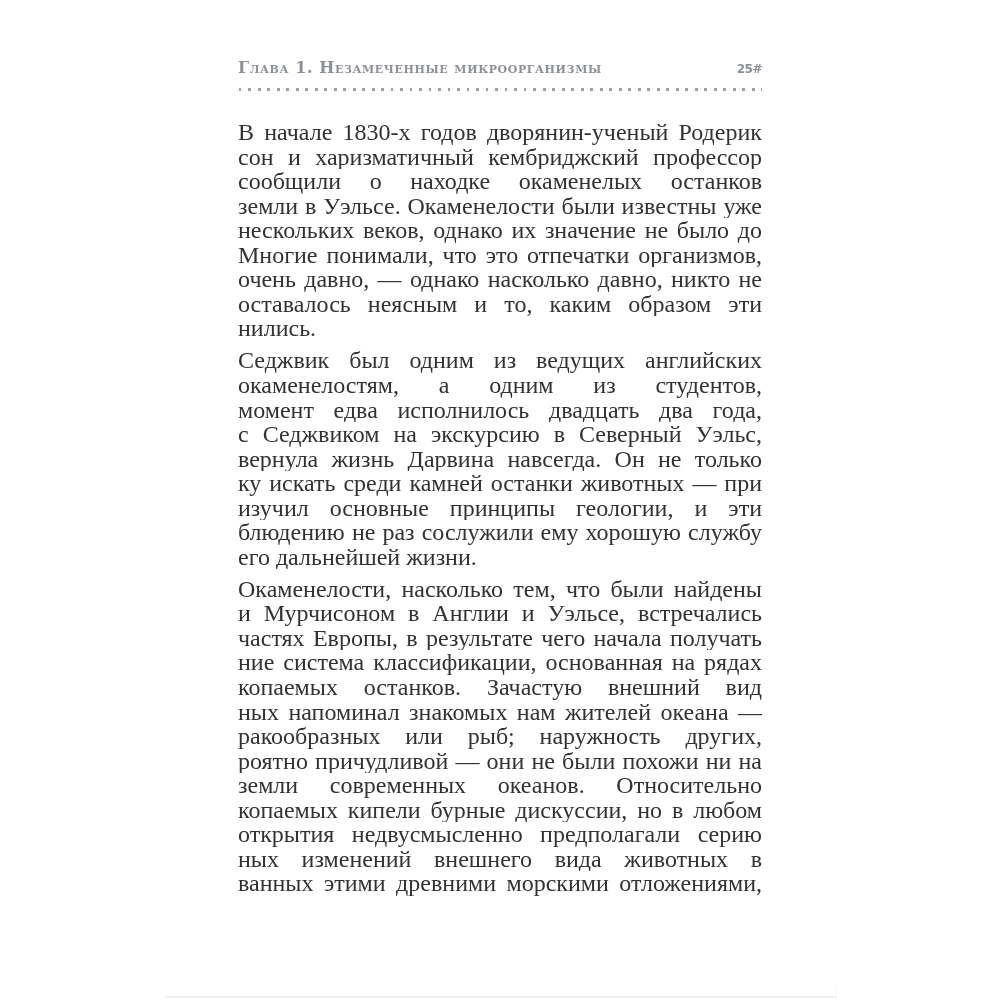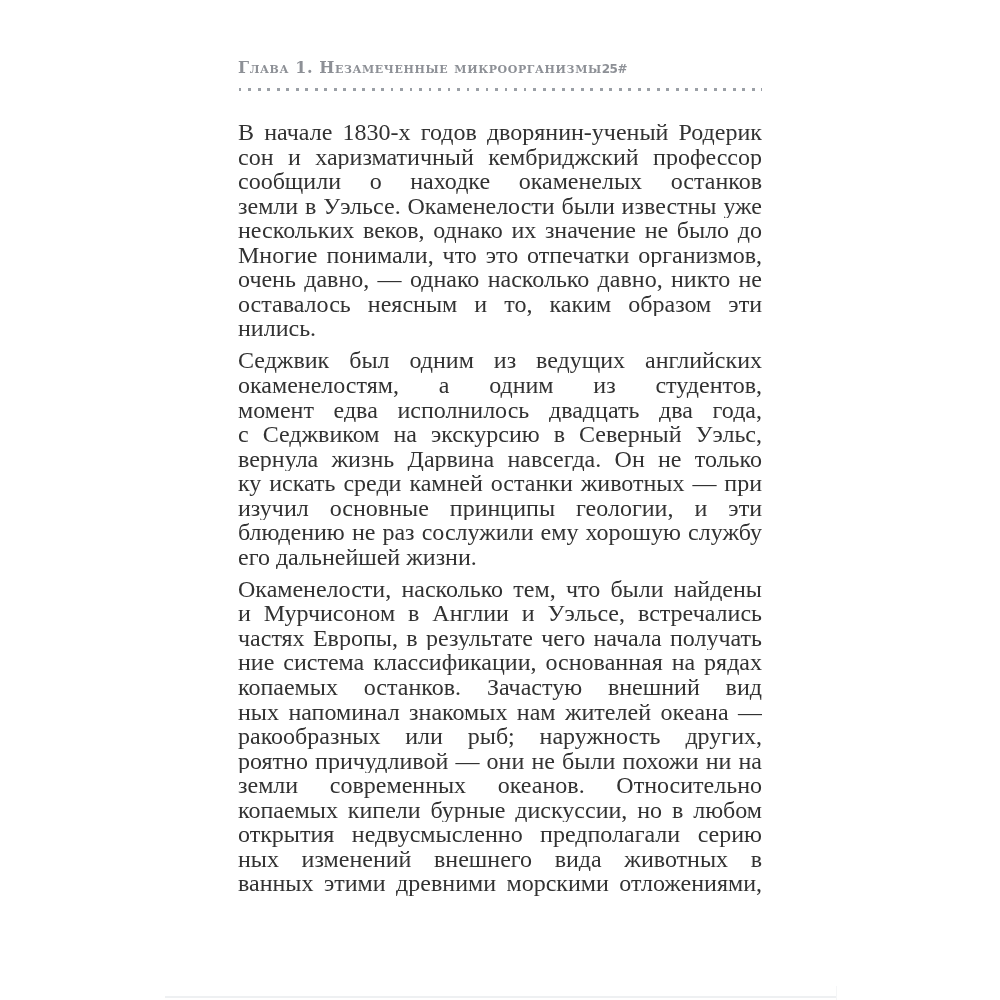--- a/index.html
+++ b/index.html
@@ -14,21 +14,21 @@
   body{
     width:1000px;height:1000px;
     background:var(--page-bg);
     font-family:"Liberation Serif",serif;
     position:relative;overflow:hidden;
   }
   .page{position:absolute;inset:0;background:var(--page-bg);}
 
   .running-head{
     position:absolute;left:238px;top:58px;width:524px;
-    display:flex;align-items:baseline;
+    display:flex;justify-content:space-between;align-items:baseline;
   }
   .chapter-title{
     font-family:"DejaVu Serif",serif;
     font-weight:bold;
     font-variant:small-caps;
     font-size:16px;
     letter-spacing:0.6px;
     color:var(--header-grey);
     white-space:nowrap;
   }

